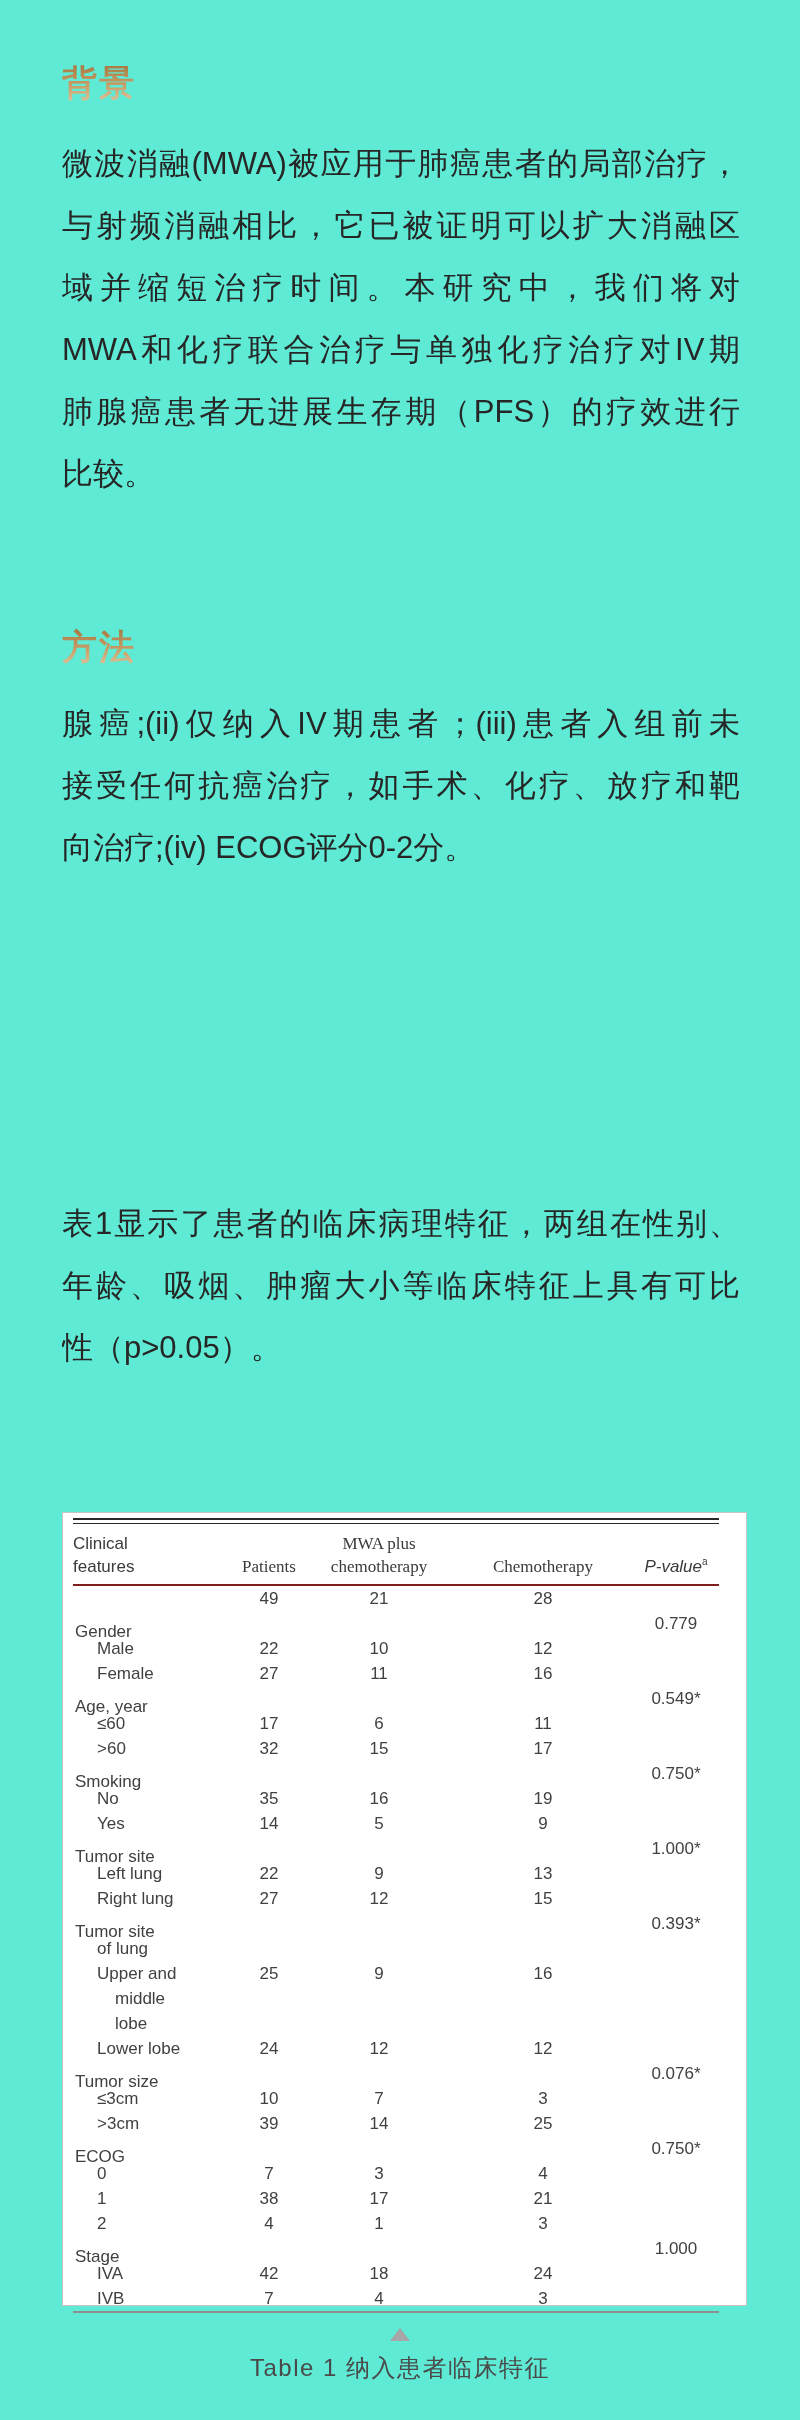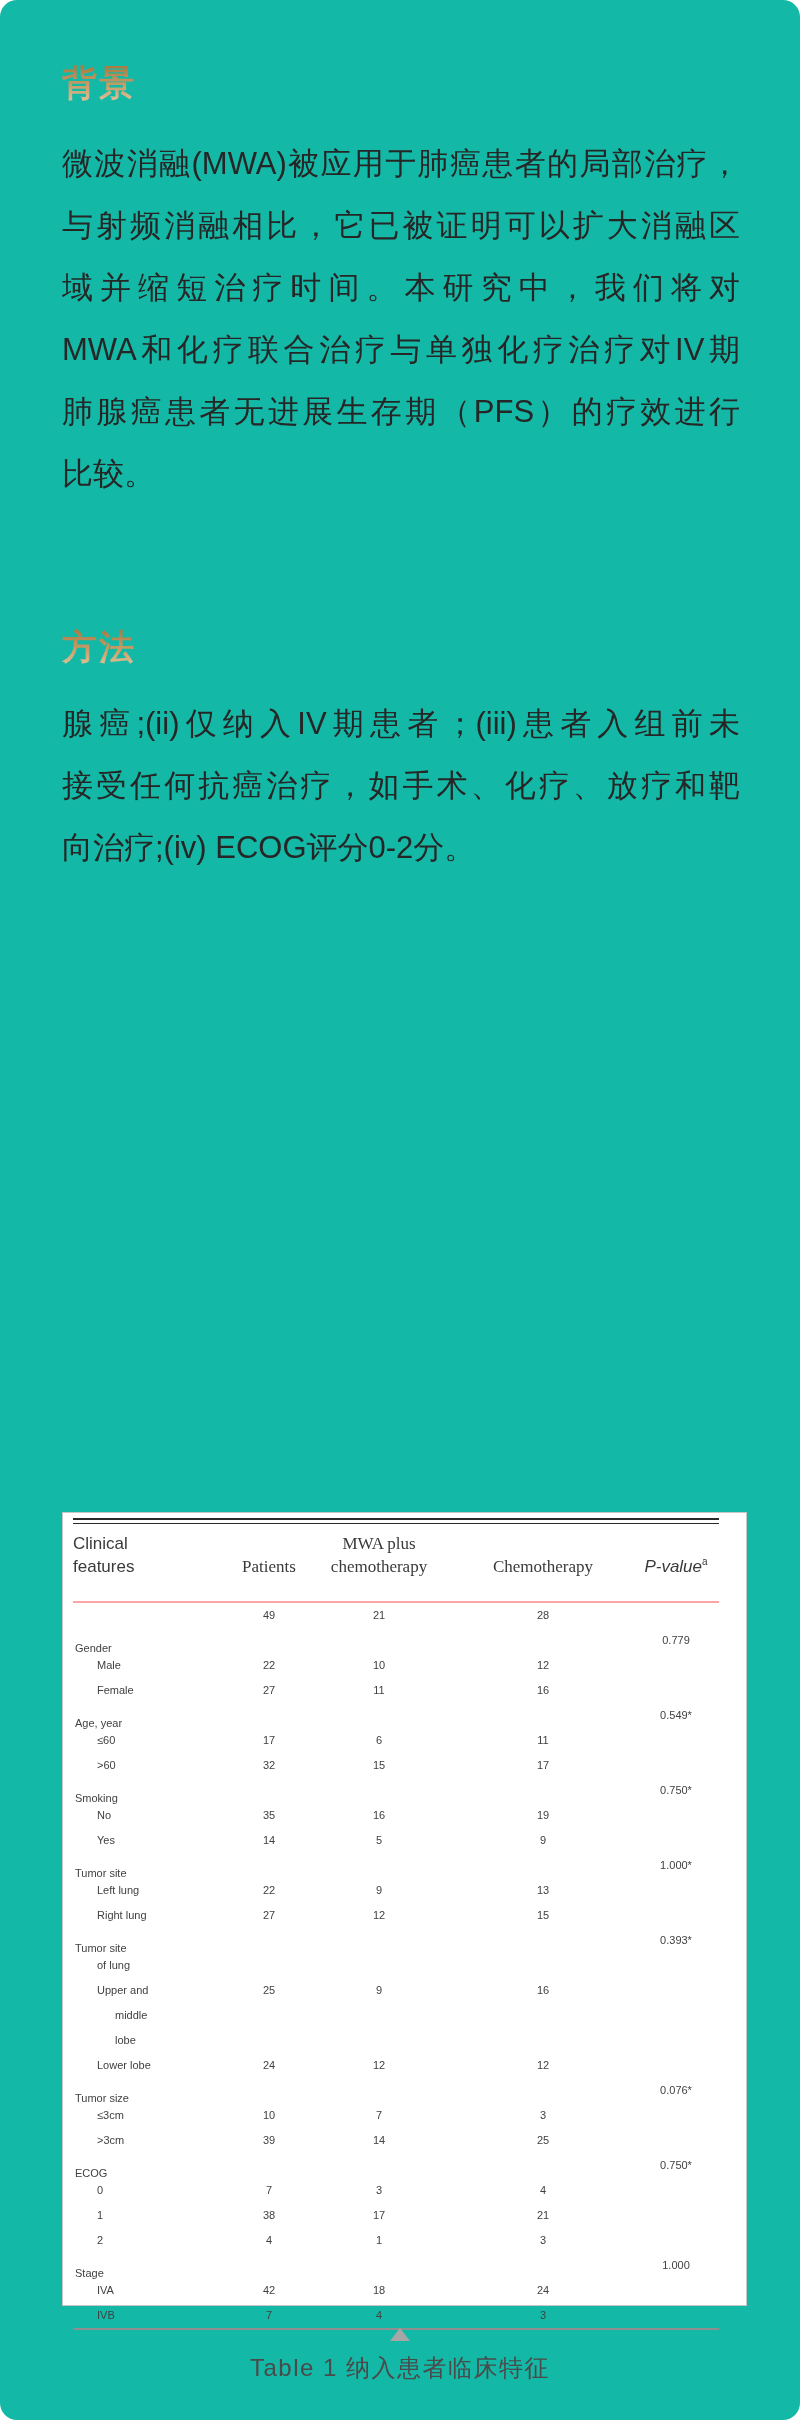--- a/index.html
+++ b/index.html
@@ -1,22 +1,21 @@
 <!DOCTYPE html>
 <html><head>
 <meta charset="utf-8">
 <style>
   html,body{margin:0;padding:0;background:#ffffff;}
   .page{
     position:relative;
     width:800px;height:2420px;
-    background:#14b8a6;
+    background:#5eead4;
     font-family:"Liberation Sans","DejaVu Sans",sans-serif;
     overflow:hidden;
-    border-radius:17px;
   }
   .gold-heading{
     position:absolute;left:62px;
     font-family:"Liberation Serif","DejaVu Serif",serif;
     font-weight:700;font-size:35px;line-height:40px;
     color:#c09a63;letter-spacing:2px;
   }
   @supports (-webkit-background-clip: text){
     .gold-heading{
       background:linear-gradient(180deg,#ab7d45 8%,#c99f67 55%,#dcc49c 95%);
@@ -47,32 +46,32 @@
   .tbl{margin-left:10px;width:646px;}
   .rule-double{
     margin-top:5px;height:3px;
     border-top:2px solid #2a2a2a;
     border-bottom:1px solid #2a2a2a;
   }
   .thead{
     display:grid;
     grid-template-columns:160px 72px 148px 180px 86px;
     align-items:end;
-    height:54px;padding-bottom:23px;
+    height:54px;padding-bottom:6px;
     font-size:17px;line-height:23px;color:#3a3a3a;
-    border-bottom:2px solid #fca5a5;
+    border-bottom:2px solid #7f1d1d;
   }
   .thc{text-align:center;font-family:Liberation Serif, serif;}
   .thr{text-align:center;}
   .thead sup{font-size:10px;}
   .trow{
     display:grid;
     grid-template-columns:160px 72px 148px 180px 86px;
     height:25px;line-height:25px;
-    font-size:11px;color:#414141;
+    font-size:17px;color:#414141;
     white-space:nowrap;
   }
   .tcell.num{text-align:center;}
   .tcell.ind0{padding-left:2px;margin-top:8px;}
   .tcell.ind1{padding-left:24px;}
   .tcell.ind2{padding-left:42px;}
   .rule-bottom{border-top:2px solid #8f8f8f;}
 
   .collapse-triangle{
     position:absolute;top:2328px;left:50%;
@@ -106,20 +105,25 @@
 
   <div class="gold-heading" style="top:628px;">方法</div>
 
   <div class="para" style="top:693px;">
     <div class="jline">腺癌;(ii)仅纳入IV期患者；(iii)患者入组前未</div>
     <div class="jline">接受任何抗癌治疗，如手术、化疗、放疗和靶</div>
     <div class="jline end">向治疗;(iv) ECOG评分0-2分。</div>
   </div>
 
 
+  <div class="para" style="top:1193px;">
+    <div class="jline">表1显示了患者的临床病理特征，两组在性别、</div>
+    <div class="jline">年龄、吸烟、肿瘤大小等临床特征上具有可比</div>
+    <div class="jline end">性（p&gt;0.05）。</div>
+  </div>
 
   <div class="tbox">
     <div class="tbl">
       <div class="rule-double"></div>
       <div class="thead">
         <span>
           <span style="display:block">Clinical</span>
           <span style="display:block">features</span>
         </span>
         <span class="thc">Patients</span>

